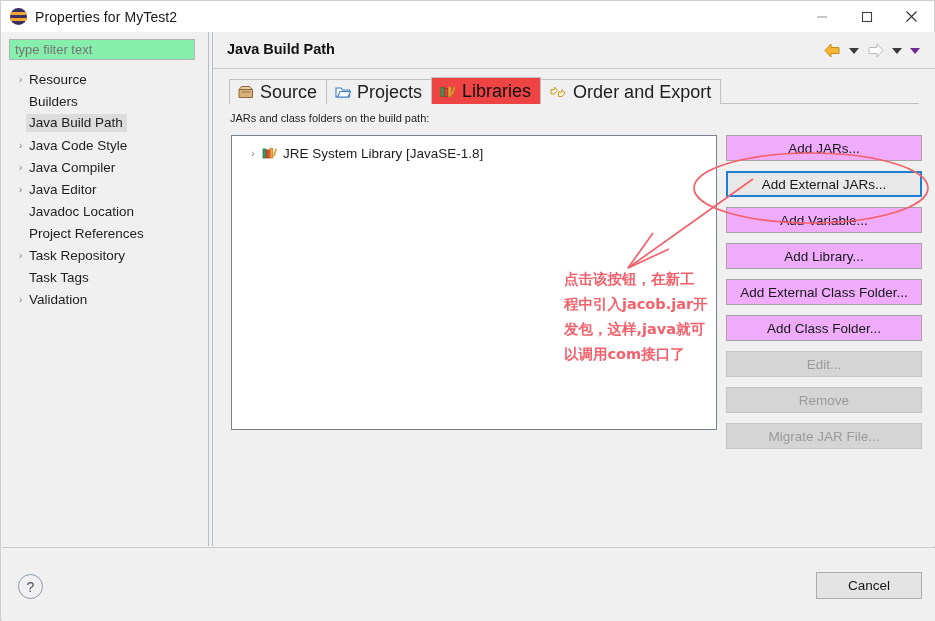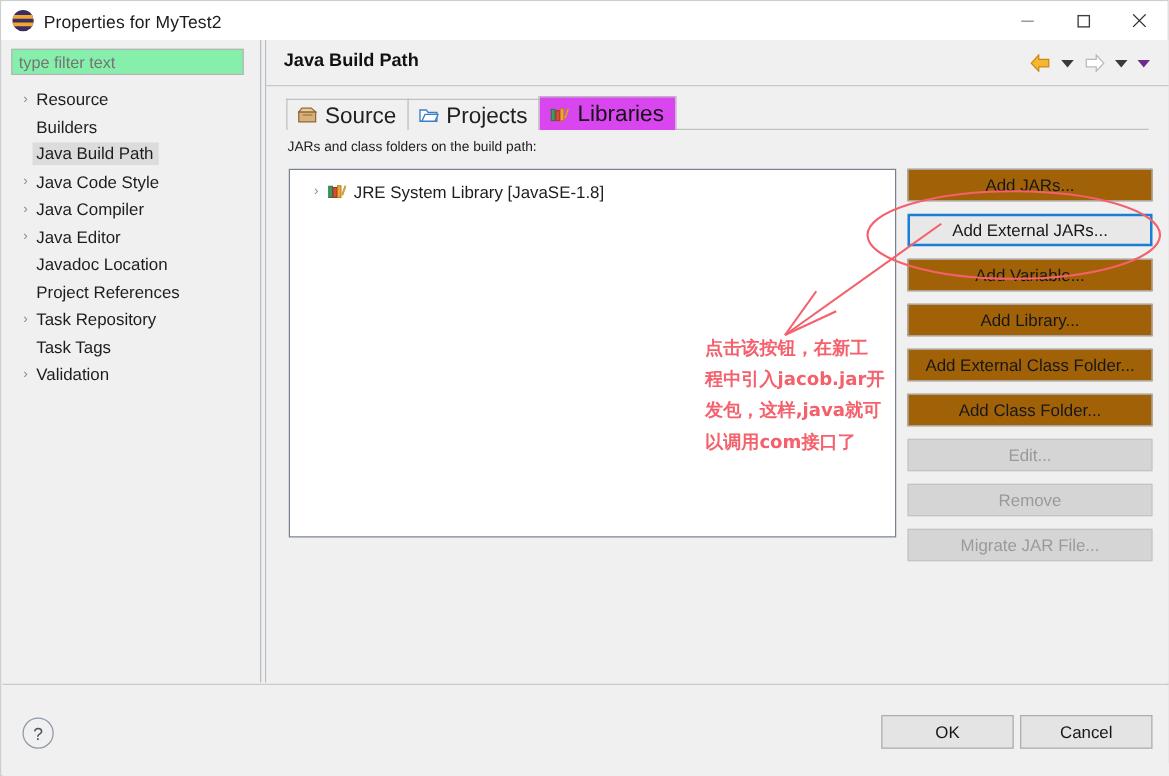--- a/index.html
+++ b/index.html
@@ -158,21 +158,21 @@
     box-sizing: border-box;
     font-size: 18px;
     color: #202020;
     border: 1px solid #c0c0c0;
     border-bottom: none;
     background: #f0f0f0;
     margin-right: -1px;
     position: relative;
   }
   .tab.active {
-    background: #d946ef;
+    background: #ef4444;
     height: 27px;
     z-index: 3;
     color: #111;
   }
   .tab .ticon { margin-right: 6px; display: flex; }
   #tabs-underline {
     position: absolute; left: 16px; top: 71px;
     width: 690px; height: 1px; background: #c0c0c0;
   }
 
@@ -195,21 +195,21 @@
   #list-row .tree-arrow { width: 18px; }
   #list-row .lbl { font-size: 13.5px; color: #1d1d1d; }
 
   
   #btncol {
     position: absolute; left: 513px; top: 103px;
     width: 196px;
   }
   .btn {
     width: 196px; height: 26px;
-    background: #a16207;
+    background: #f0abfc;
     border: 1px solid #a5a5a5;
     box-sizing: border-box;
     display: flex; align-items: center; justify-content: center;
     font-size: 13.5px; color: #171717;
     margin-bottom: 10px;
     font-family: "Liberation Sans", sans-serif;
   }
   .btn.disabled { color: #9a9a9a; border-color: #c4c4c4; background: #d5d5d5; }
   .btn.focused {
     background: #e8e8e8;
@@ -409,20 +409,29 @@
         <div class="tab active">
           <span class="ticon">
             <svg width="16" height="14" viewBox="0 0 16 14">
               <rect x="1" y="3.5" width="3" height="9" fill="#3f9c55" stroke="#2e7240" stroke-width=".8"></rect>
               <rect x="4.7" y="4.5" width="2.9" height="8" fill="#d94b3a" stroke="#a33326" stroke-width=".8"></rect>
               <rect x="8.2" y="3" width="2.9" height="9.5" fill="#f0a33a" stroke="#c07c1c" stroke-width=".8"></rect>
               <path d="M11.6 10 L14.2 2.8 L15 3.6 L12.5 10.8 Z" fill="#f3c24b" stroke="#b8902a" stroke-width=".7"></path>
             </svg>
           </span>
           <span>Libraries</span>
+        </div>
+        <div class="tab">
+          <span class="ticon">
+            <svg width="18" height="14" viewBox="0 0 18 14">
+              <path d="M2 9 L2 4.5 L5.5 4.5 L5.5 2 L8.5 5.5 L5.5 9 Z" fill="#fdf3d0" stroke="#c79a2b" stroke-width="1"></path>
+              <path d="M9.5 11.5 L9.5 7 L13 7 L13 4.5 L16 8 L13 11.5 Z" fill="#fdf3d0" stroke="#c79a2b" stroke-width="1"></path>
+            </svg>
+          </span>
+          <span>Order and Export</span>
         </div>
       </div>
 
     <div id="content-caption">JARs and class folders on the build path:</div>
 
     <div id="list-panel">
       <div id="list-row">
         <span class="tree-arrow">›</span>
         <span style="margin-right:6px;display:flex;">
           <svg width="15" height="14" viewBox="0 0 15 14">
@@ -447,21 +456,20 @@
         <div class="btn disabled">Remove</div>
         <div class="btn disabled">Migrate JAR File...</div>
       </div>
 
     <div id="apply-btn">Apply</div>
   </div>
 
   <div id="bottom-rule"></div>
   <div id="footer">
     <div id="help-icon">?</div>
-    <div id="ok-btn">OK</div>
     <div id="cancel-btn">Cancel</div>
   </div>
 
   <svg id="annot" viewBox="0 0 935 621">
     <ellipse cx="810" cy="187" rx="117" ry="35" fill="none" stroke="#f4606c" stroke-width="1.7"></ellipse>
     <path d="M752 178 L627 267" fill="none" stroke="#f4606c" stroke-width="1.7"></path>
     <path d="M627 267 L668 248" fill="none" stroke="#f4606c" stroke-width="1.7"></path>
     <path d="M627 267 L652 232" fill="none" stroke="#f4606c" stroke-width="1.7"></path>
   </svg>
   <div id="annot-text">点击该按钮，在新工

